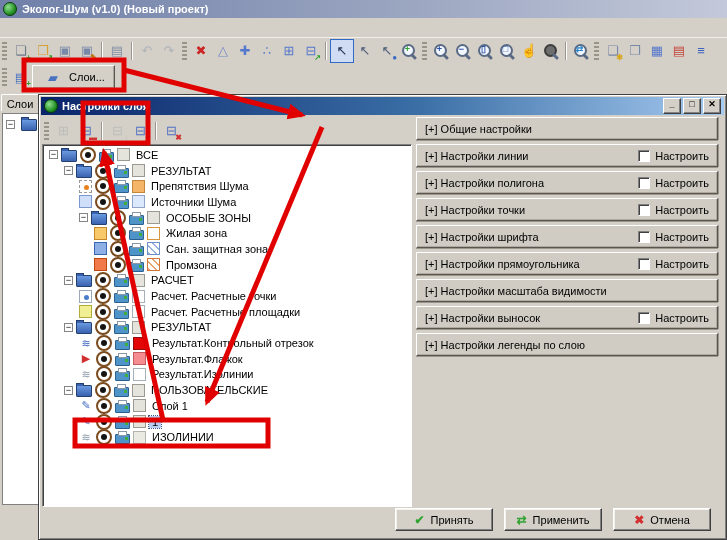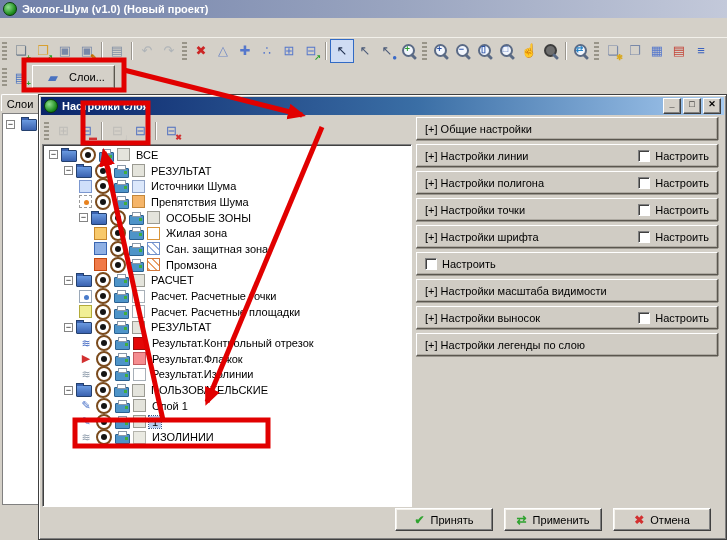--- a/index.html
+++ b/index.html
@@ -298,34 +298,34 @@
         </div>
         <div class="trow" style="padding-left: 21px;">
           <span class="exp">−</span>
           <span class="folder"></span>
           <span class="eye"></span>
           <span class="printer"></span>
           <span class="swatch" style="background: rgb(228, 228, 220); border: 1px solid rgb(154, 154, 146);"></span>
           <span class="tlabel">РЕЗУЛЬТАТ</span>
         </div>
         <div class="trow" style="padding-left: 36px;">
+          <span class="ticonbox" style="background: rgb(255, 255, 255); border: 1px dashed rgb(153, 153, 153);">
+            <span class="dot" style="background: rgb(232, 130, 30);"></span>
+          </span>
+          <span class="eye"></span>
+          <span class="printer"></span>
+          <span class="swatch" style="background: rgb(245, 181, 105); border: 1px solid rgb(196, 135, 58);"></span>
+          <span class="tlabel">Препятствия Шума</span>
+        </div>
+        <div class="trow" style="padding-left: 36px;">
           <span class="ticonbox" style="background: rgb(207, 223, 250); border: 1px solid rgb(123, 151, 207);"></span>
           <span class="eye"></span>
           <span class="printer"></span>
           <span class="swatch" style="background: rgb(220, 232, 251); border: 1px solid rgb(143, 163, 200);"></span>
           <span class="tlabel">Источники Шума</span>
-        </div>
-        <div class="trow" style="padding-left: 36px;">
-          <span class="ticonbox" style="background: rgb(255, 255, 255); border: 1px dashed rgb(153, 153, 153);">
-            <span class="dot" style="background: rgb(232, 130, 30);"></span>
-          </span>
-          <span class="eye"></span>
-          <span class="printer"></span>
-          <span class="swatch" style="background: rgb(245, 181, 105); border: 1px solid rgb(196, 135, 58);"></span>
-          <span class="tlabel">Препятствия Шума</span>
         </div>
         <div class="trow" style="padding-left: 36px;">
           <span class="exp">−</span>
           <span class="folder"></span>
           <span class="eye"></span>
           <span class="printer"></span>
           <span class="swatch" style="background: rgb(228, 228, 220); border: 1px solid rgb(154, 154, 146);"></span>
           <span class="tlabel">ОСОБЫЕ ЗОНЫ</span>
         </div>
         <div class="trow" style="padding-left: 51px;">
@@ -458,20 +458,21 @@
           </span>
         </div>
         <div class="section">
           <span>[+] Настройки шрифта</span>
           <span class="cfg">
             <span class="checkbox"></span>
             <span>Настроить</span>
           </span>
         </div>
         <div class="section">
+          <span>[+] Настройки прямоугольника</span>
           <span class="cfg">
             <span class="checkbox"></span>
             <span>Настроить</span>
           </span>
         </div>
         <div class="section">
           <span>[+] Настройки масштаба видимости</span>
         </div>
         <div class="section">
           <span>[+] Настройки выносок</span>

